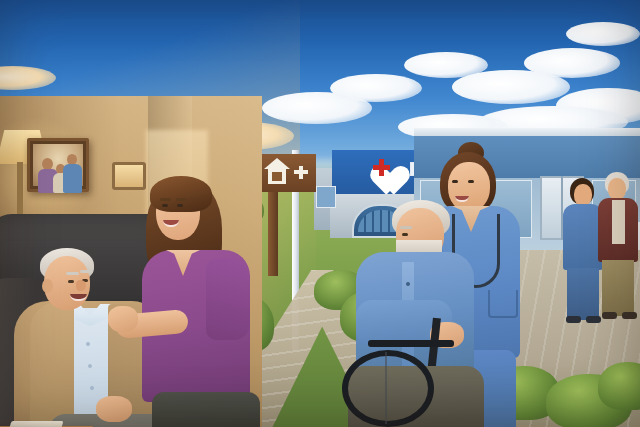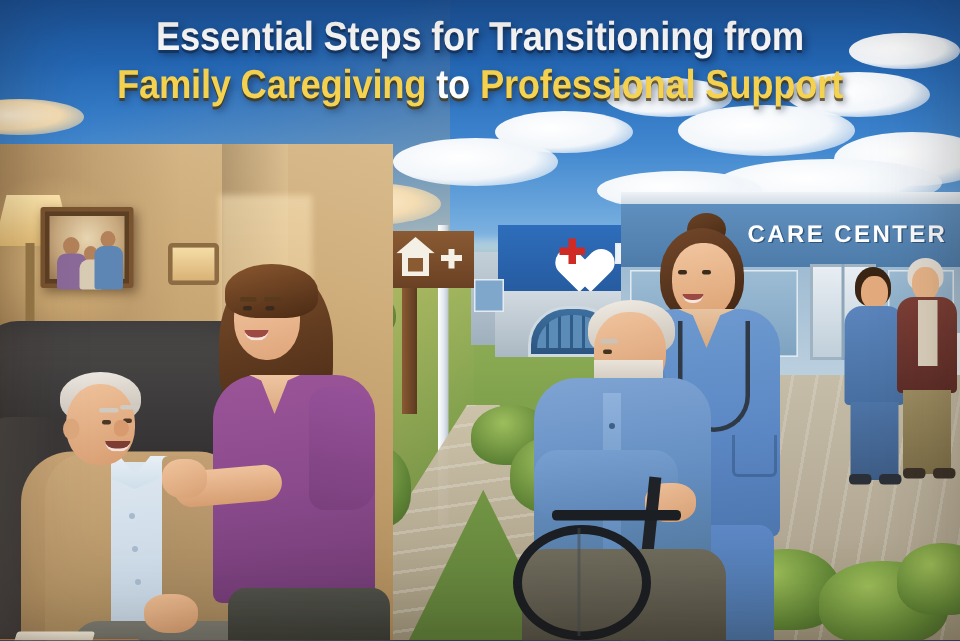--- a/index.html
+++ b/index.html
@@ -349,23 +349,20 @@
     <div class="bush" style="left:118px;top:120px;width:54px;height:40px;"></div>
     <div class="bush" style="left:144px;top:140px;width:62px;height:52px;"></div>
     <div class="bush" style="left:188px;top:126px;width:56px;height:44px;"></div>
   </div>
 
   <div class="care">
     <div class="care-bld"></div>
     <div class="care-roof"></div>
     <div class="care-band"></div>
 
-    <div class="care-sign">
-      <span>CARE CENTER</span>
-    </div>
 
     <div class="care-glass" style="left:6px;width:46px;"></div>
     <div class="care-glass" style="left:58px;width:60px;"></div>
     <div class="care-glass" style="left:178px;width:44px;"></div>
     <div class="care-door"></div>
     <div class="care-door-split"></div>
 
     <div class="amb"></div>
     <div class="amb-stripe"></div>
     <div class="amb-wheel" style="left:162px;"></div>
@@ -506,19 +503,15 @@
   <div style="position:absolute;left:166px;top:250px;width:34px;height:26px;
               background:linear-gradient(180deg,#eec5a2,#dba87d);
               clip-path:polygon(0 0,100% 0,76% 14%,50% 100%,24% 14%);"></div>
   <div style="position:absolute;left:116px;top:312px;width:72px;height:24px;border-radius:12px;
               background:linear-gradient(180deg,#efc29c,#d69d71);transform:rotate(-5deg);"></div>
   <div style="position:absolute;left:108px;top:306px;width:30px;height:26px;border-radius:44%;
               background:linear-gradient(160deg,#f1c59e,#d79f73);"></div>
   <div style="position:absolute;left:152px;top:392px;width:108px;height:35px;
               background:linear-gradient(178deg,#4f5149,#3a3c36);border-radius:12px 12px 0 0;"></div>
 
-  <div class="title">
-    <span class="l1">Essential Steps for Transitioning from</span>
-    <span class="l2"><span>Family Caregiving</span> <span class="mid-word">to</span> <span>Professional Support</span></span>
-  </div>
 
   <div class="vignette"></div>
 </div>
 
 </body></html>

